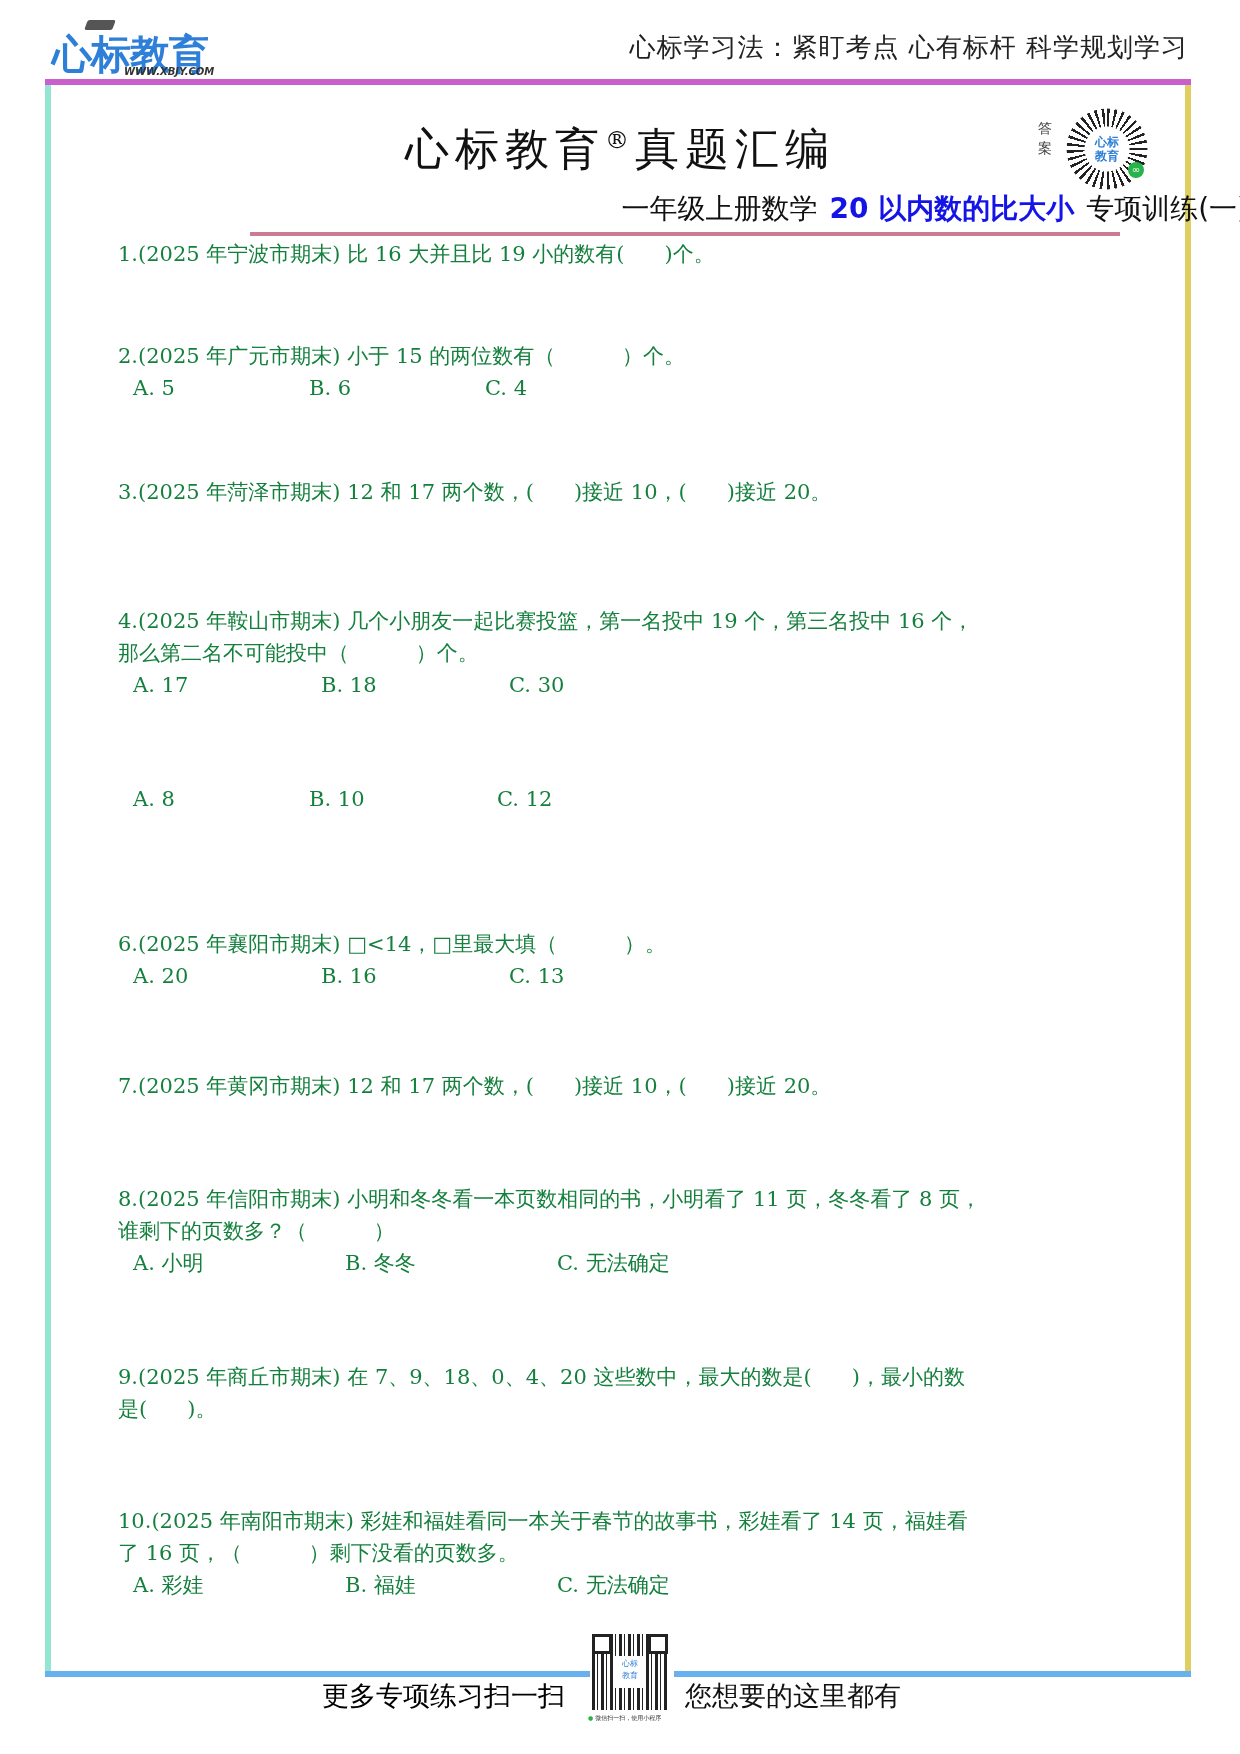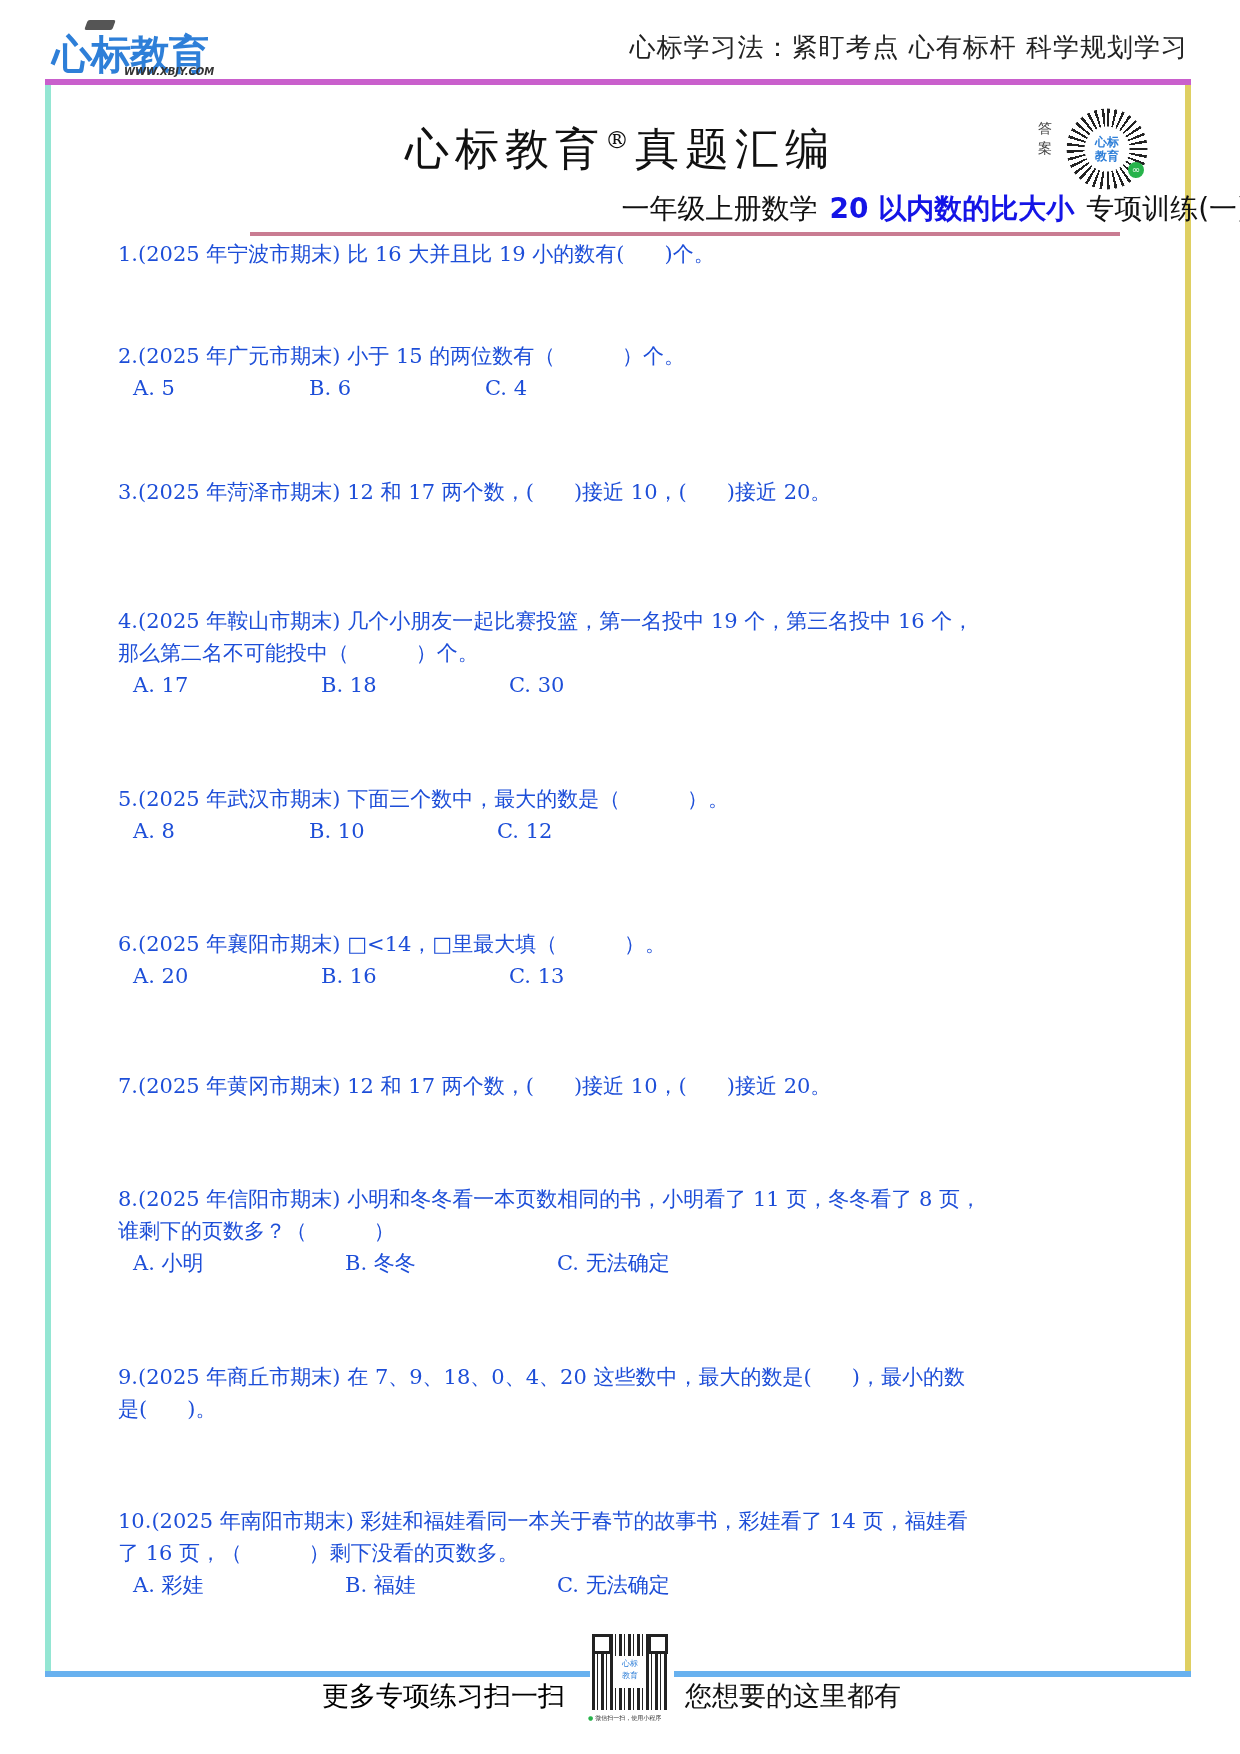--- a/index.html
+++ b/index.html
@@ -41,21 +41,21 @@
                mask: radial-gradient(circle, transparent 22px, #000 23px, #000 40px, transparent 41px); }
   .answer-qr-center { position: absolute; left: 1086px; top: 128px; width: 42px; height: 42px; border-radius: 50%;
                       background: #fff; display: flex; flex-direction: column; align-items: center; justify-content: center;
                       font-family: "DejaVu Sans", sans-serif; font-size: 12px; color: #2e7fd8; font-weight: bold; line-height: 14px; }
   .answer-qr-badge { position: absolute; left: 1128px; top: 162px; width: 16px; height: 16px; border-radius: 50%;
                      background: #27b34b; color: #fff; font-size: 10px; text-align: center; line-height: 16px;
                      font-family: "DejaVu Sans", sans-serif; }
 
   
   .q { position: absolute; left: 118px; width: 1000px; font-family: "DejaVu Serif", serif;
-       font-size: 21px; line-height: 32px; color: #1d4ed8; }
+       font-size: 21px; line-height: 32px; color: #15803d; }
   .q .line { white-space: pre; }
   .q .opts { display: flex; white-space: pre; margin-left: 15px; }
   .q .opt { display: inline-block; }
 
   
   .footer-left { position: absolute; left: 322px; top: 1678px; font-family: "DejaVu Sans", sans-serif;
                  font-size: 27px; color: #000000; }
   .footer-right { position: absolute; left: 685px; top: 1678px; font-family: "DejaVu Sans", sans-serif;
                   font-size: 27px; color: #111; }
   .footer-qr { position: absolute; left: 590px; top: 1632px; width: 80px; height: 80px; background: #fff; padding: 2px; }
@@ -130,21 +130,20 @@
   <div class="line">4.(2025 年鞍山市期末) 几个小朋友一起比赛投篮，第一名投中 19 个，第三名投中 16 个，</div>
   <div class="line">那么第二名不可能投中（          ）个。</div>
   <div class="opts">
     <span class="opt" style="width:188px">A. 17</span>
     <span class="opt" style="width:188px">B. 18</span>
     <span class="opt">C. 30</span>
   </div>
 </div>
 
 <div class="q" style="top:783px">
-  <div class="line">5.(2025 年武汉市期末) 下面三个数中，最大的数是（          ）。</div>
   <div class="opts">
     <span class="opt" style="width:176px">A. 8</span>
     <span class="opt" style="width:188px">B. 10</span>
     <span class="opt">C. 12</span>
   </div>
 </div>
 
 <div class="q" style="top:928px">
   <div class="line">6.(2025 年襄阳市期末) □&lt;14，□里最大填（          ）。</div>
   <div class="opts">

